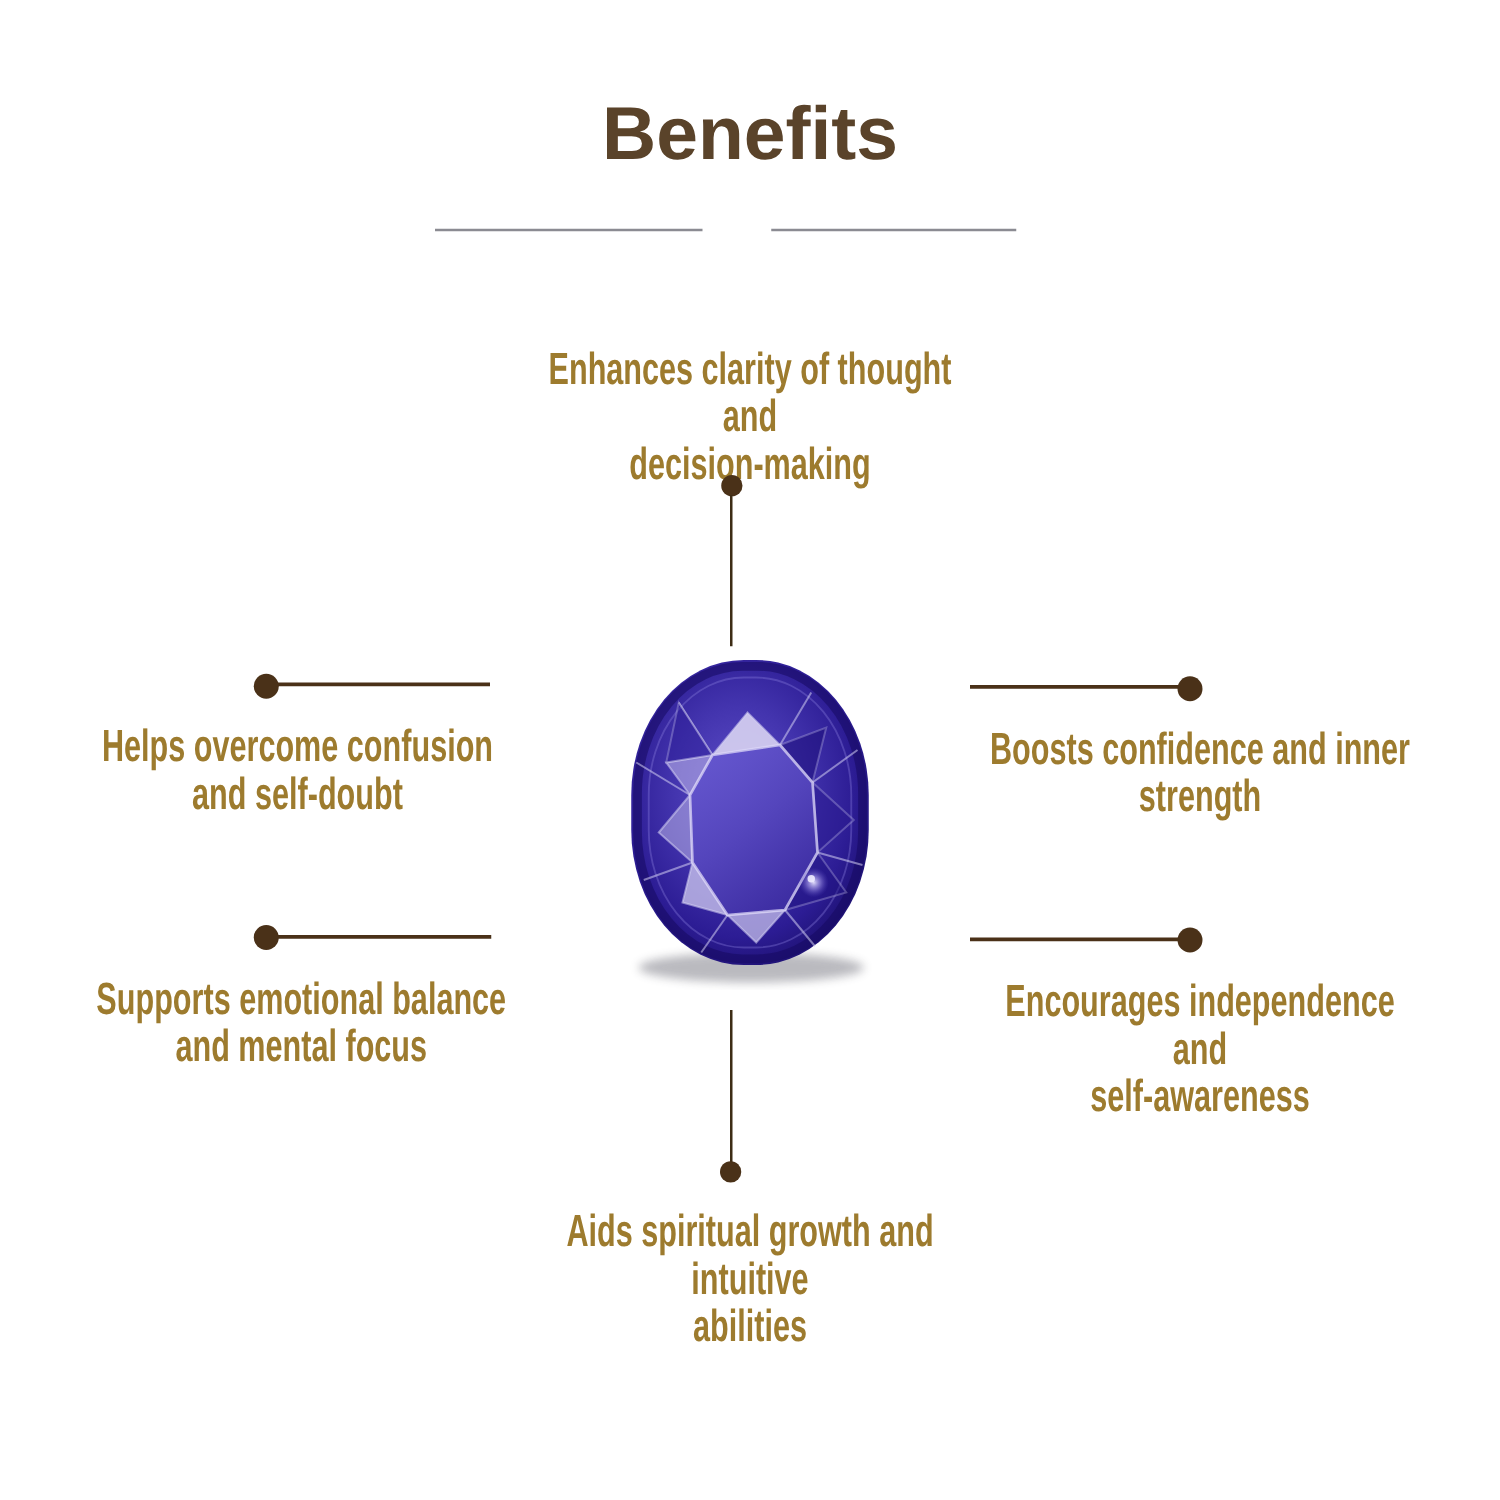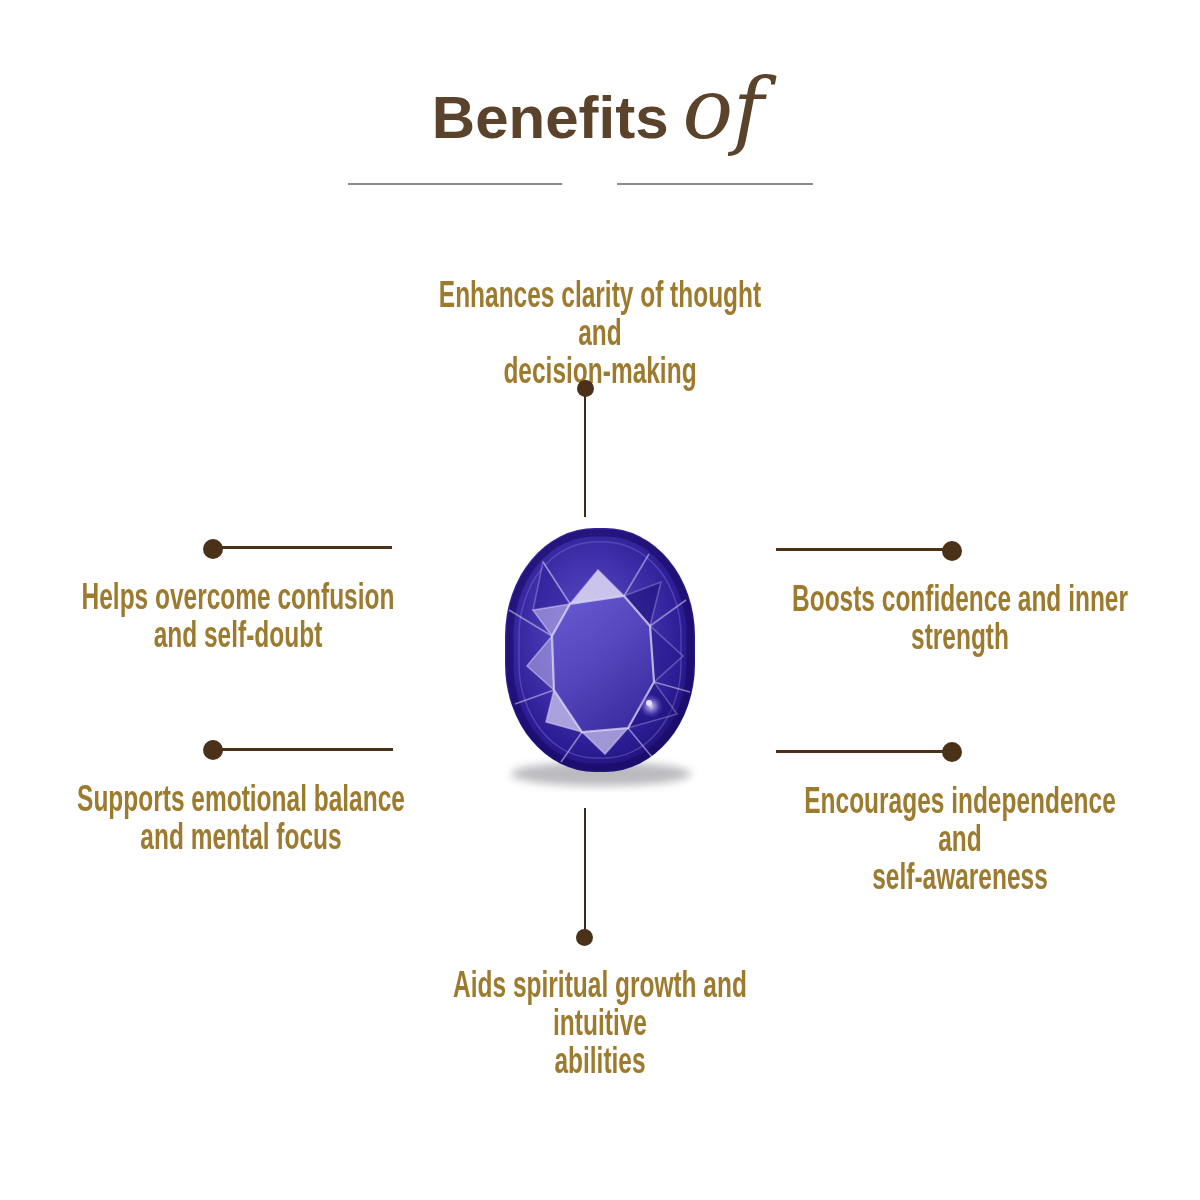--- a/index.html
+++ b/index.html
@@ -106,21 +106,20 @@
     width: 202px; height: 268px;
   }
 </style>
 </head>
 <body>
 
 <div class="canvas">
 
   <div class="title-row">
     <span class="title-main">Benefits</span>
-    <span class="title-of">of</span>
   </div>
   <div class="underline left"></div>
   <div class="underline right"></div>
 
   <div class="benefit benefit-top">
     <span>Enhances clarity of thought and</span><br>
     <span>decision-making</span>
   </div>
   <div class="benefit benefit-left-upper">
     <span>Helps overcome confusion</span><br>

